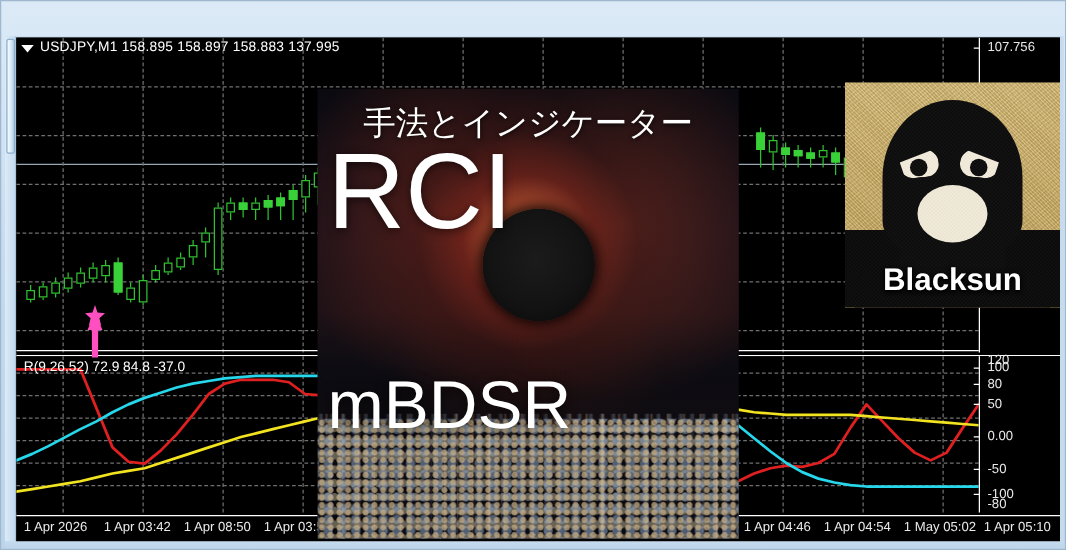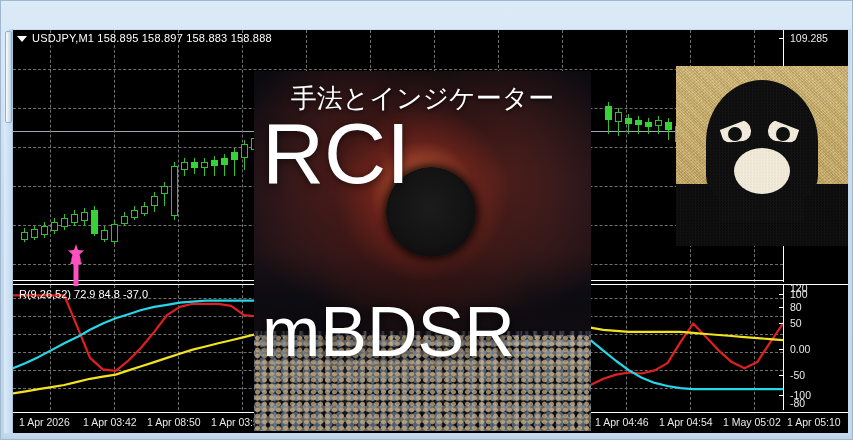--- a/index.html
+++ b/index.html
@@ -221,21 +221,21 @@
     text-shadow:0 1px 4px rgba(0,0,0,.85);
   }
   #ov-rci{
     position:absolute; left:8px; top:42px; z-index:6;
     color:#ffffff; font-size:86px; line-height:.95; font-weight:300;
     font-family:"Liberation Sans", sans-serif;
     text-shadow:0 2px 8px rgba(0,0,0,.6);
   }
   #ov-mbdsr{
     position:absolute; left:8px; top:228px; z-index:6;
-    color:#ffffff; font-size:70px; line-height:.95; font-weight:300;
+    color:#ffffff; font-size:54px; line-height:.95; font-weight:300;
     font-family:"Liberation Sans", sans-serif;
     text-shadow:0 2px 10px rgba(0,0,0,.75);
   }
 
   
   #avatar{
     position:absolute; left:663px; top:36px; width:172px; height:180px; z-index:45;
     overflow:hidden;
     background:
       repeating-linear-gradient(45deg, rgba(255,255,255,.10) 0 1px, rgba(0,0,0,.08) 1px 2px),
@@ -573,21 +573,21 @@
           <div class="gridline gv" style="left:741px; height:125px;"></div>
 
           <svg id="rci-svg" width="770" height="125" viewBox="0 0 770 125" preserveAspectRatio="none" style="position:absolute;left:0;top:0;">
               <path d="M0.0 10.4 L12.8 10.4 L25.7 10.4 L38.5 10.4 L51.3 10.4 L64.2 41.7 L77.0 72.9 L89.8 84.4 L102.7 85.9 L115.5 75.5 L128.3 62.5 L141.2 46.9 L154.0 30.2 L166.8 21.9 L179.7 18.8 L192.5 18.8 L205.3 18.8 L218.2 20.8 L231.0 30.2 L243.8 31.3 L256.7 31.3 L269.5 31.3 L282.3 30.2 L295.2 21.9 L308.0 20.8 L320.8 30.2 L333.7 36.5 L346.5 41.7 L359.3 46.9 L372.2 53.1 L385.0 59.4 L397.8 62.5 L410.7 65.1 L423.5 67.7 L436.3 72.9 L449.2 83.3 L462.0 94.8 L474.8 100.0 L487.7 101.0 L500.5 101.0 L513.3 100.0 L526.2 99.0 L539.0 100.0 L551.8 101.0 L564.7 101.0 L577.5 100.0 L590.3 93.8 L603.2 89.6 L616.0 87.5 L628.8 88.5 L641.7 85.4 L654.5 78.1 L667.3 57.3 L680.2 38.5 L693.0 52.1 L705.8 65.6 L718.7 77.1 L731.5 83.3 L744.3 77.1 L757.2 57.3 L770.0 38.5" fill="none" stroke="#e02020" stroke-width="2.2" stroke-linejoin="round" stroke-linecap="round"></path>
               <path d="M0.0 83.3 L12.8 78.1 L25.7 71.9 L38.5 65.1 L51.3 58.3 L64.2 52.1 L77.0 44.8 L89.8 38.5 L102.7 33.3 L115.5 29.2 L128.3 25.0 L141.2 21.9 L154.0 19.8 L166.8 17.7 L179.7 16.7 L192.5 15.6 L205.3 15.6 L218.2 15.6 L231.0 15.6 L243.8 15.6 L256.7 15.6 L269.5 15.6 L282.3 15.6 L295.2 15.6 L308.0 15.6 L320.8 15.6 L333.7 15.6 L346.5 15.6 L359.3 15.6 L372.2 15.6 L385.0 15.6 L397.8 15.6 L410.7 15.6 L423.5 15.6 L436.3 15.6 L449.2 15.6 L462.0 15.6 L474.8 15.6 L487.7 15.6 L500.5 15.6 L513.3 16.7 L526.2 18.8 L539.0 26.0 L551.8 35.4 L564.7 44.8 L577.5 55.2 L590.3 65.6 L603.2 76.0 L616.0 85.4 L628.8 92.7 L641.7 97.9 L654.5 101.0 L667.3 103.1 L680.2 104.2 L693.0 104.2 L705.8 104.2 L718.7 104.2 L731.5 104.2 L744.3 104.2 L757.2 104.2 L770.0 104.2" fill="none" stroke="#26d6ea" stroke-width="2.2" stroke-linejoin="round" stroke-linecap="round"></path>
               <path d="M0.0 108.3 L12.8 106.3 L25.7 104.2 L38.5 102.1 L51.3 100.0 L64.2 96.9 L77.0 93.8 L89.8 91.7 L102.7 89.6 L115.5 85.4 L128.3 81.3 L141.2 77.1 L154.0 72.9 L166.8 68.8 L179.7 64.6 L192.5 61.5 L205.3 58.3 L218.2 55.2 L231.0 52.1 L243.8 49.0 L256.7 46.9 L269.5 44.8 L282.3 42.7 L295.2 40.6 L308.0 38.5 L320.8 36.5 L333.7 34.4 L346.5 32.3 L359.3 30.2 L372.2 28.1 L385.0 26.0 L397.8 24.0 L410.7 22.9 L423.5 21.9 L436.3 20.8 L449.2 19.8 L462.0 18.8 L474.8 17.7 L487.7 17.7 L500.5 18.8 L513.3 20.8 L526.2 26.0 L539.0 31.3 L551.8 35.4 L564.7 39.6 L577.5 42.7 L590.3 44.8 L603.2 45.8 L616.0 46.9 L628.8 46.9 L641.7 46.9 L654.5 46.9 L667.3 46.9 L680.2 47.9 L693.0 49.0 L705.8 50.0 L718.7 51.0 L731.5 52.1 L744.3 53.1 L757.2 54.2 L770.0 55.2" fill="none" stroke="#f2e320" stroke-width="2.2" stroke-linejoin="round" stroke-linecap="round"></path>
             </svg>
         </div>
 
         <div id="yaxis-price">
-            <div class="ylab" style="top: 2px;">109.285</div>
+            <div class="ylab" style="top: 2px;">107.756</div>
             <div class="ytick" style="top: 8px;"></div>
             <div class="ylab" style="top: 85px;">158.550</div>
             <div class="ytick" style="top: 91px;"></div>
             <div class="ylab" style="top: 168px;">158.465</div>
             <div class="ytick" style="top: 174px;"></div>
           </div>
 
         <div id="yaxis-ind">
             <div class="ylab" style="top: -3px;">120</div>
             <div class="ylab" style="top: 3px;">100</div>
@@ -616,21 +616,21 @@
             <div class="xlab" style="left: 454px;">1 Apr 04:30</div>
             <div class="xlab" style="left: 518px;">1 Apr 04:38</div>
             <div class="xlab" style="left: 582px;">1 Apr 04:46</div>
             <div class="xlab" style="left: 646px; text-align: right;">1 Apr 04:54</div>
             <div class="xlab" style="left: 710px;">1 May 05:02</div>
             <div class="xlab" style="left: 774px;">1 Apr 05:10</div>
           </div>
 
         <div id="chart-header">
           <div id="sym-arrow"></div>
-          <div class="htxt">USDJPY,M1  158.895 158.897 158.883 158.888</div>
+          <div class="htxt">USDJPY,M1  158.895 158.897 158.883 137.995</div>
         </div>
         <div id="ind-header">R(9,26,52) 72.9 84.8 -37.0</div>
 
         <div id="overlay">
           <div class="city"></div>
           <div class="lights"></div>
           <div id="eclipse"></div>
           <div id="ov-rci">RCI</div>
           <div id="ov-jp">手法とインジケーター</div>
           <div id="ov-mbdsr">mBDSR</div>
@@ -640,20 +640,21 @@
           <div class="base"></div>
           <div class="shoulder"></div>
           <div class="neck"></div>
           <div class="head"></div>
           <div class="eye l"></div>
           <div class="eye r"></div>
           <div class="pupil l"></div>
           <div class="pupil r"></div>
           <div class="mouth"></div>
           <div class="grain"></div>
+          <div class="name">Blacksun</div>
         </div>
 
       </div>
     </div>
 
     <div id="bottom-strip"></div>
   </div>
 </div>
 
 </body></html>

